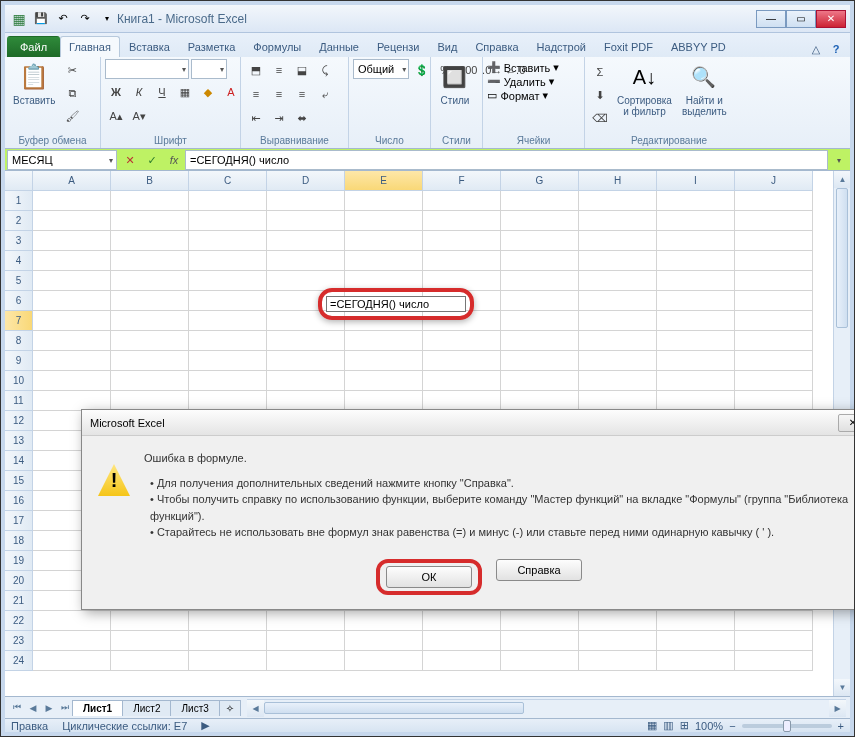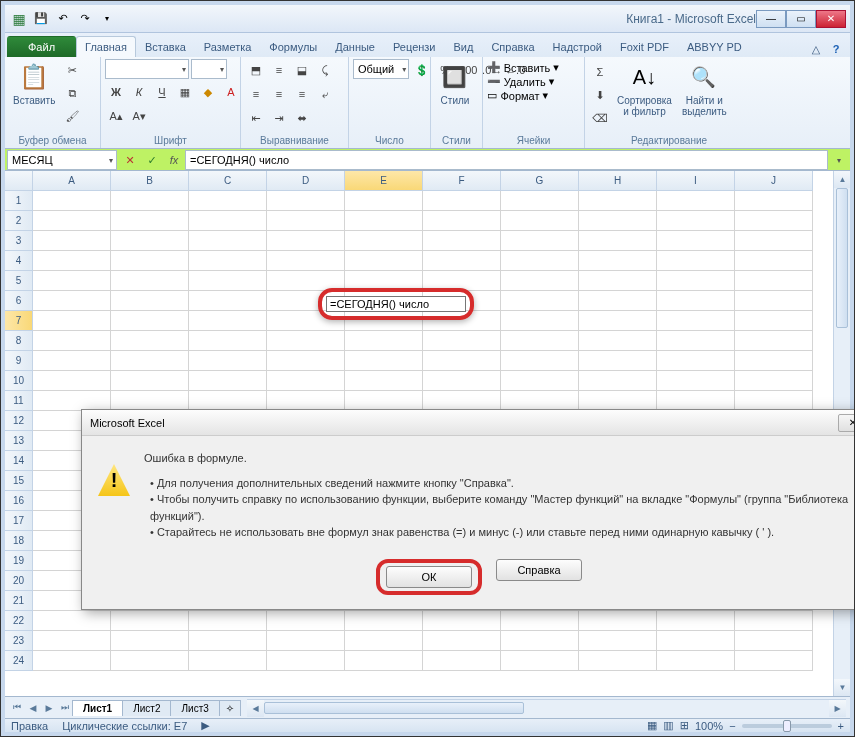--- a/index.html
+++ b/index.html
@@ -4,28 +4,28 @@
 <style>
 *{margin:0;padding:0;box-sizing:border-box;font-family:"Segoe UI",Tahoma,sans-serif;font-size:11px}
 body{background:#fff;width:855px;height:737px;overflow:hidden;position:relative;border:1px solid #333}
 
 .outer{width:100%;height:100%;display:flex;flex-direction:column}
 .chrome-border{border:4px solid #c7d8ed;height:100%;display:flex;flex-direction:column}
 
 .titlebar{height:28px;background:linear-gradient(#f2f6fb,#dce7f5);display:flex;align-items:center;padding:0 4px;border-bottom:1px solid #b0c4de}
 .titlebar .qat{display:flex;gap:2px;align-items:center}
 .titlebar .qat-btn{width:20px;height:20px;display:flex;align-items:center;justify-content:center;border-radius:2px}
-.titlebar .title{flex:1;text-align:right;color:#4a6a8a;font-size:12px}
+.titlebar .title{flex:1;text-align:left;color:#4a6a8a;font-size:12px}
 .winbtns{display:flex;gap:0}
 .winbtn{width:30px;height:18px;border:1px solid #7a9ac0;background:linear-gradient(#eaf2fb,#cfe0f2);display:flex;align-items:center;justify-content:center;font-size:10px;cursor:pointer}
 .winbtn.close{background:linear-gradient(#e78,#c23);color:#fff;border-color:#a13}
 
 .ribbontabs{height:24px;background:linear-gradient(#e8f0fa,#dfeaf6);display:flex;align-items:flex-end;padding-left:2px;gap:0}
 .rtab{padding:4px 8px;color:#3b5b80;cursor:pointer;border:1px solid transparent;border-bottom:none;border-radius:3px 3px 0 0}
-.rtab.file{background:linear-gradient(#2f8a3a,#1e6a28);color:#fff;padding:4px 20px}
+.rtab.file{background:linear-gradient(#2f8a3a,#1e6a28);color:#fff;padding:4px 12px}
 .rtab.active{background:#f5f9fd;border-color:#b7c9dc}
 .ribhelp{margin-left:auto;display:flex;gap:4px;padding-right:6px;align-items:center}
 .ribhelp span{color:#3b5b80;cursor:pointer;width:16px;height:16px;display:inline-flex;align-items:center;justify-content:center}
 
 .ribbon{height:92px;background:linear-gradient(#f5f9fd,#e7eff8);border-bottom:1px solid #a4b8cf;display:flex}
 .rgrp{border-right:1px solid #c3d3e6;display:flex;flex-direction:column;padding:2px 4px 0}
 .rgrp .rgc{flex:1;display:flex;gap:2px;align-items:flex-start}
 .rgrp .rgl{text-align:center;color:#5a7a9a;font-size:10px;padding:2px 0;position:relative}
 .bigbtn{display:flex;flex-direction:column;align-items:center;gap:2px;padding:2px 4px;cursor:pointer;border-radius:3px}
 .bigbtn .ic{width:32px;height:32px;display:flex;align-items:center;justify-content:center;font-size:24px}

